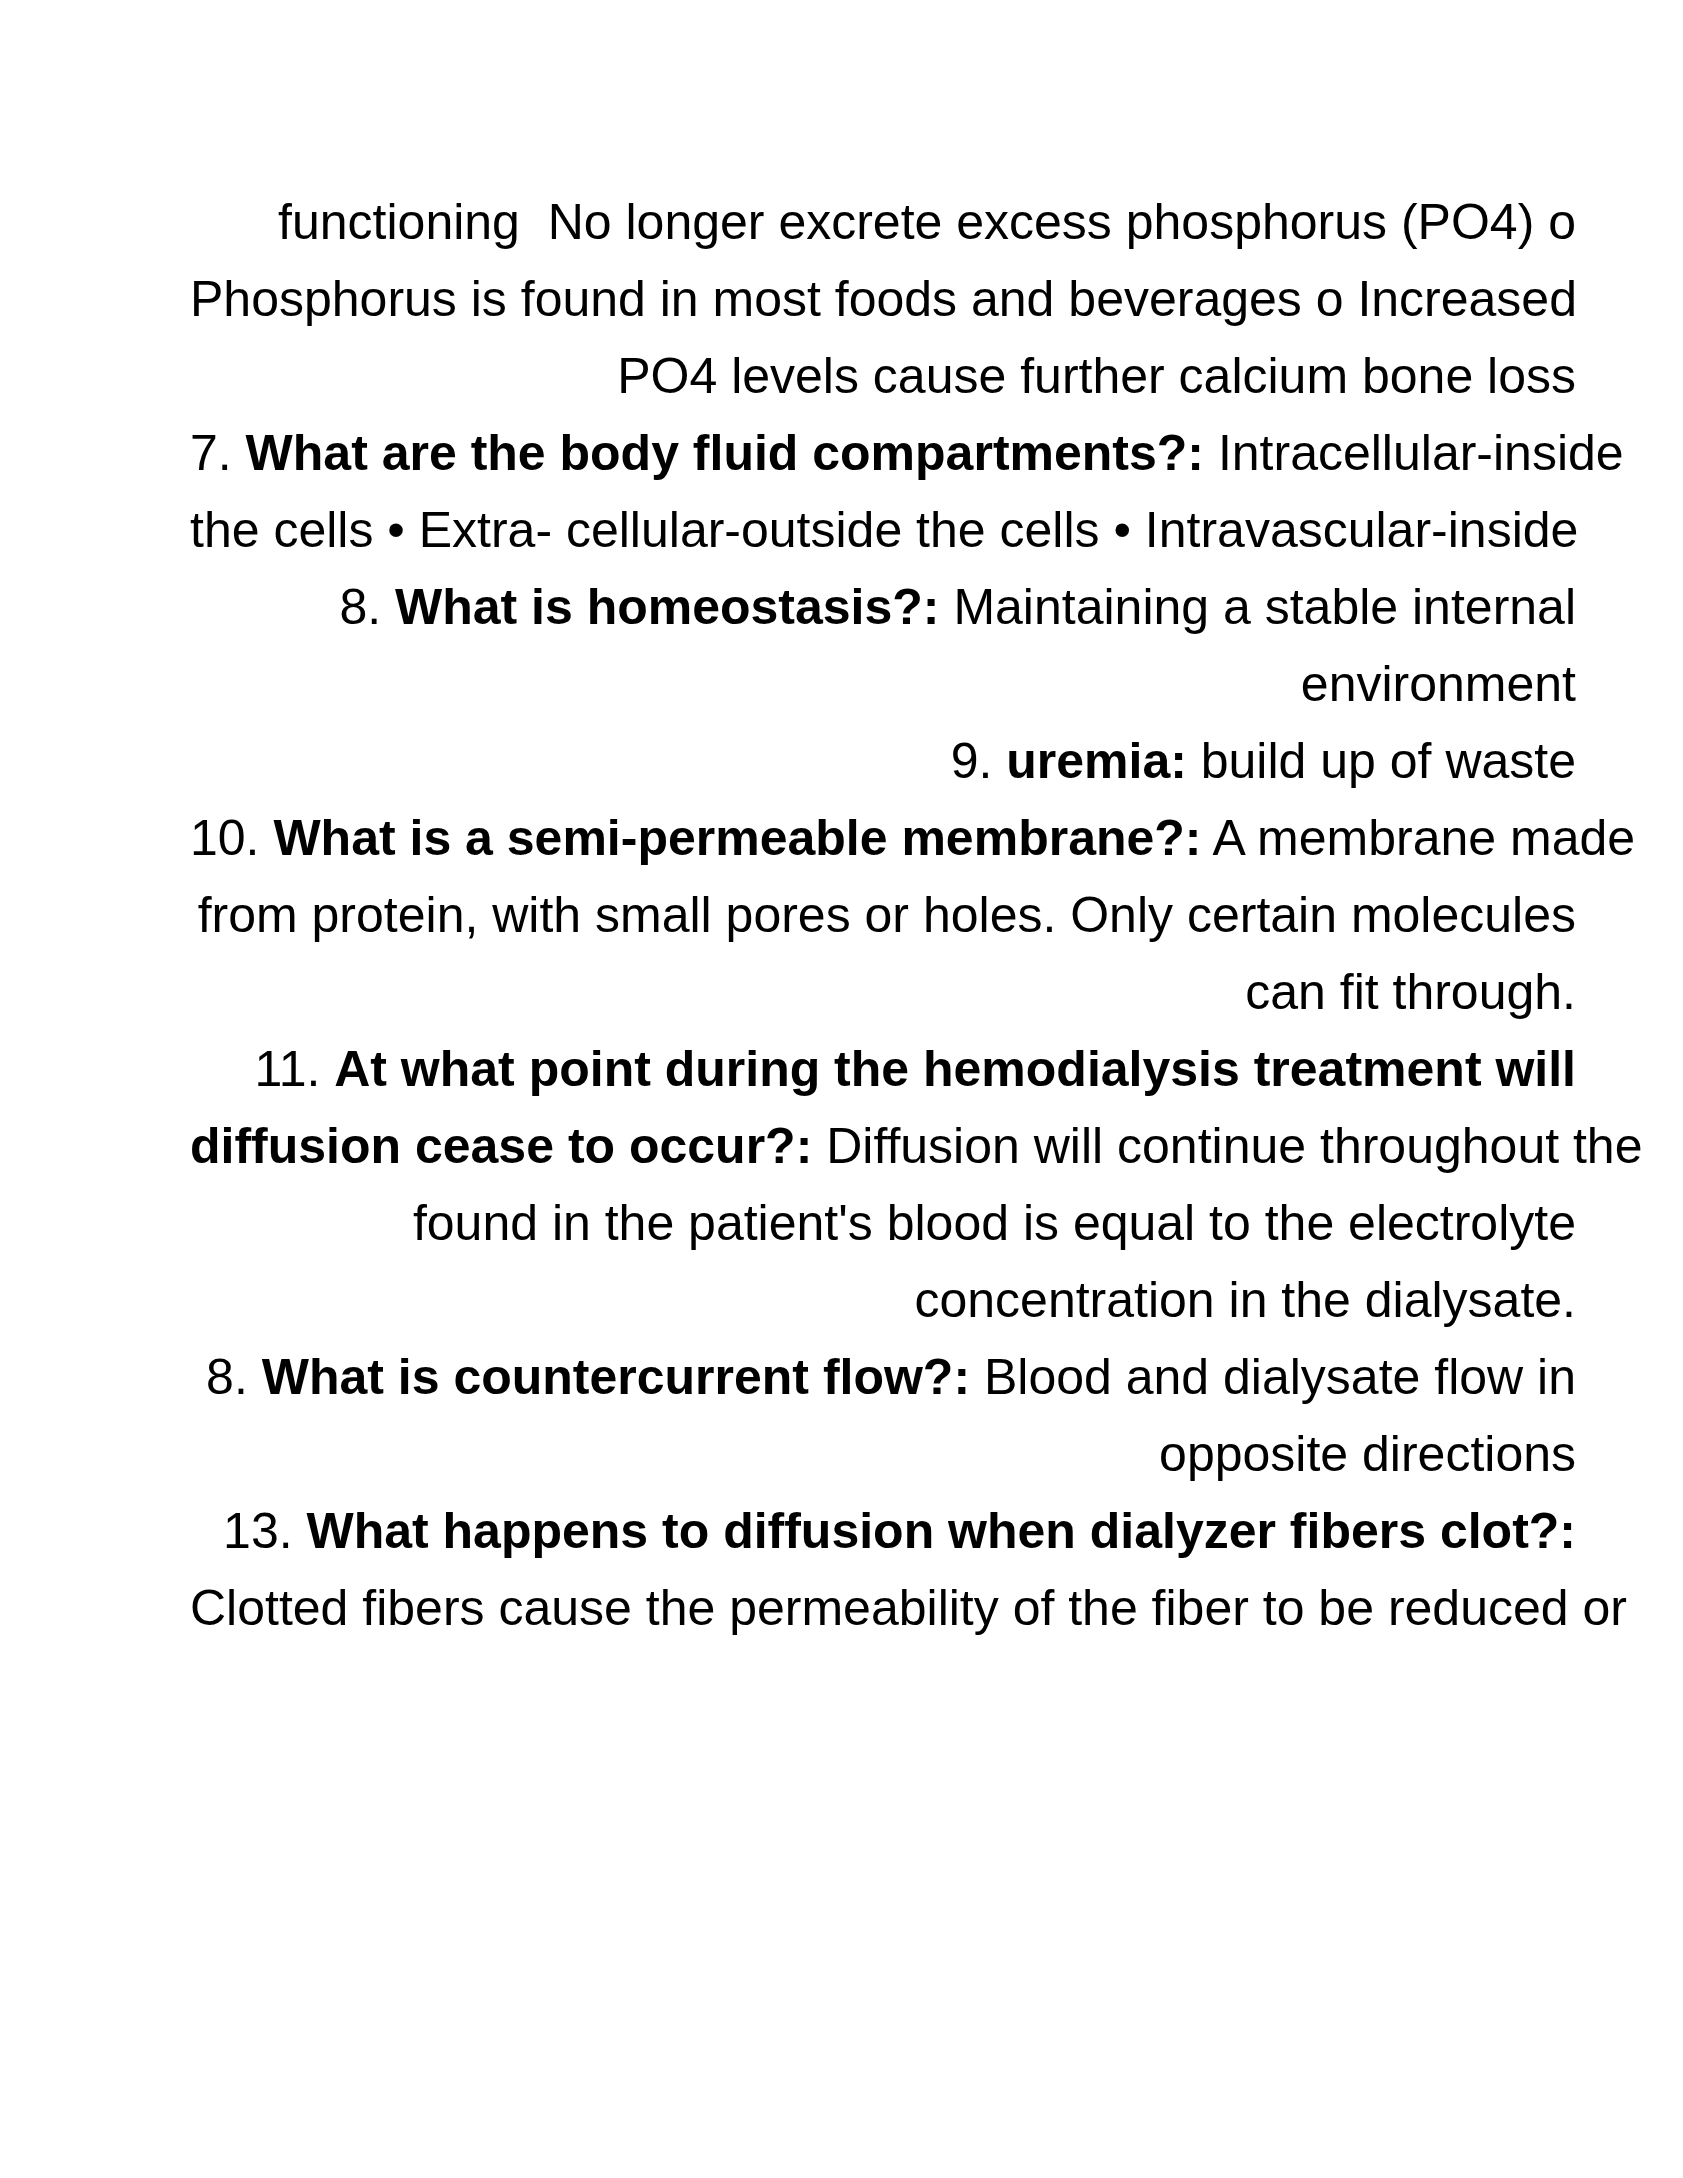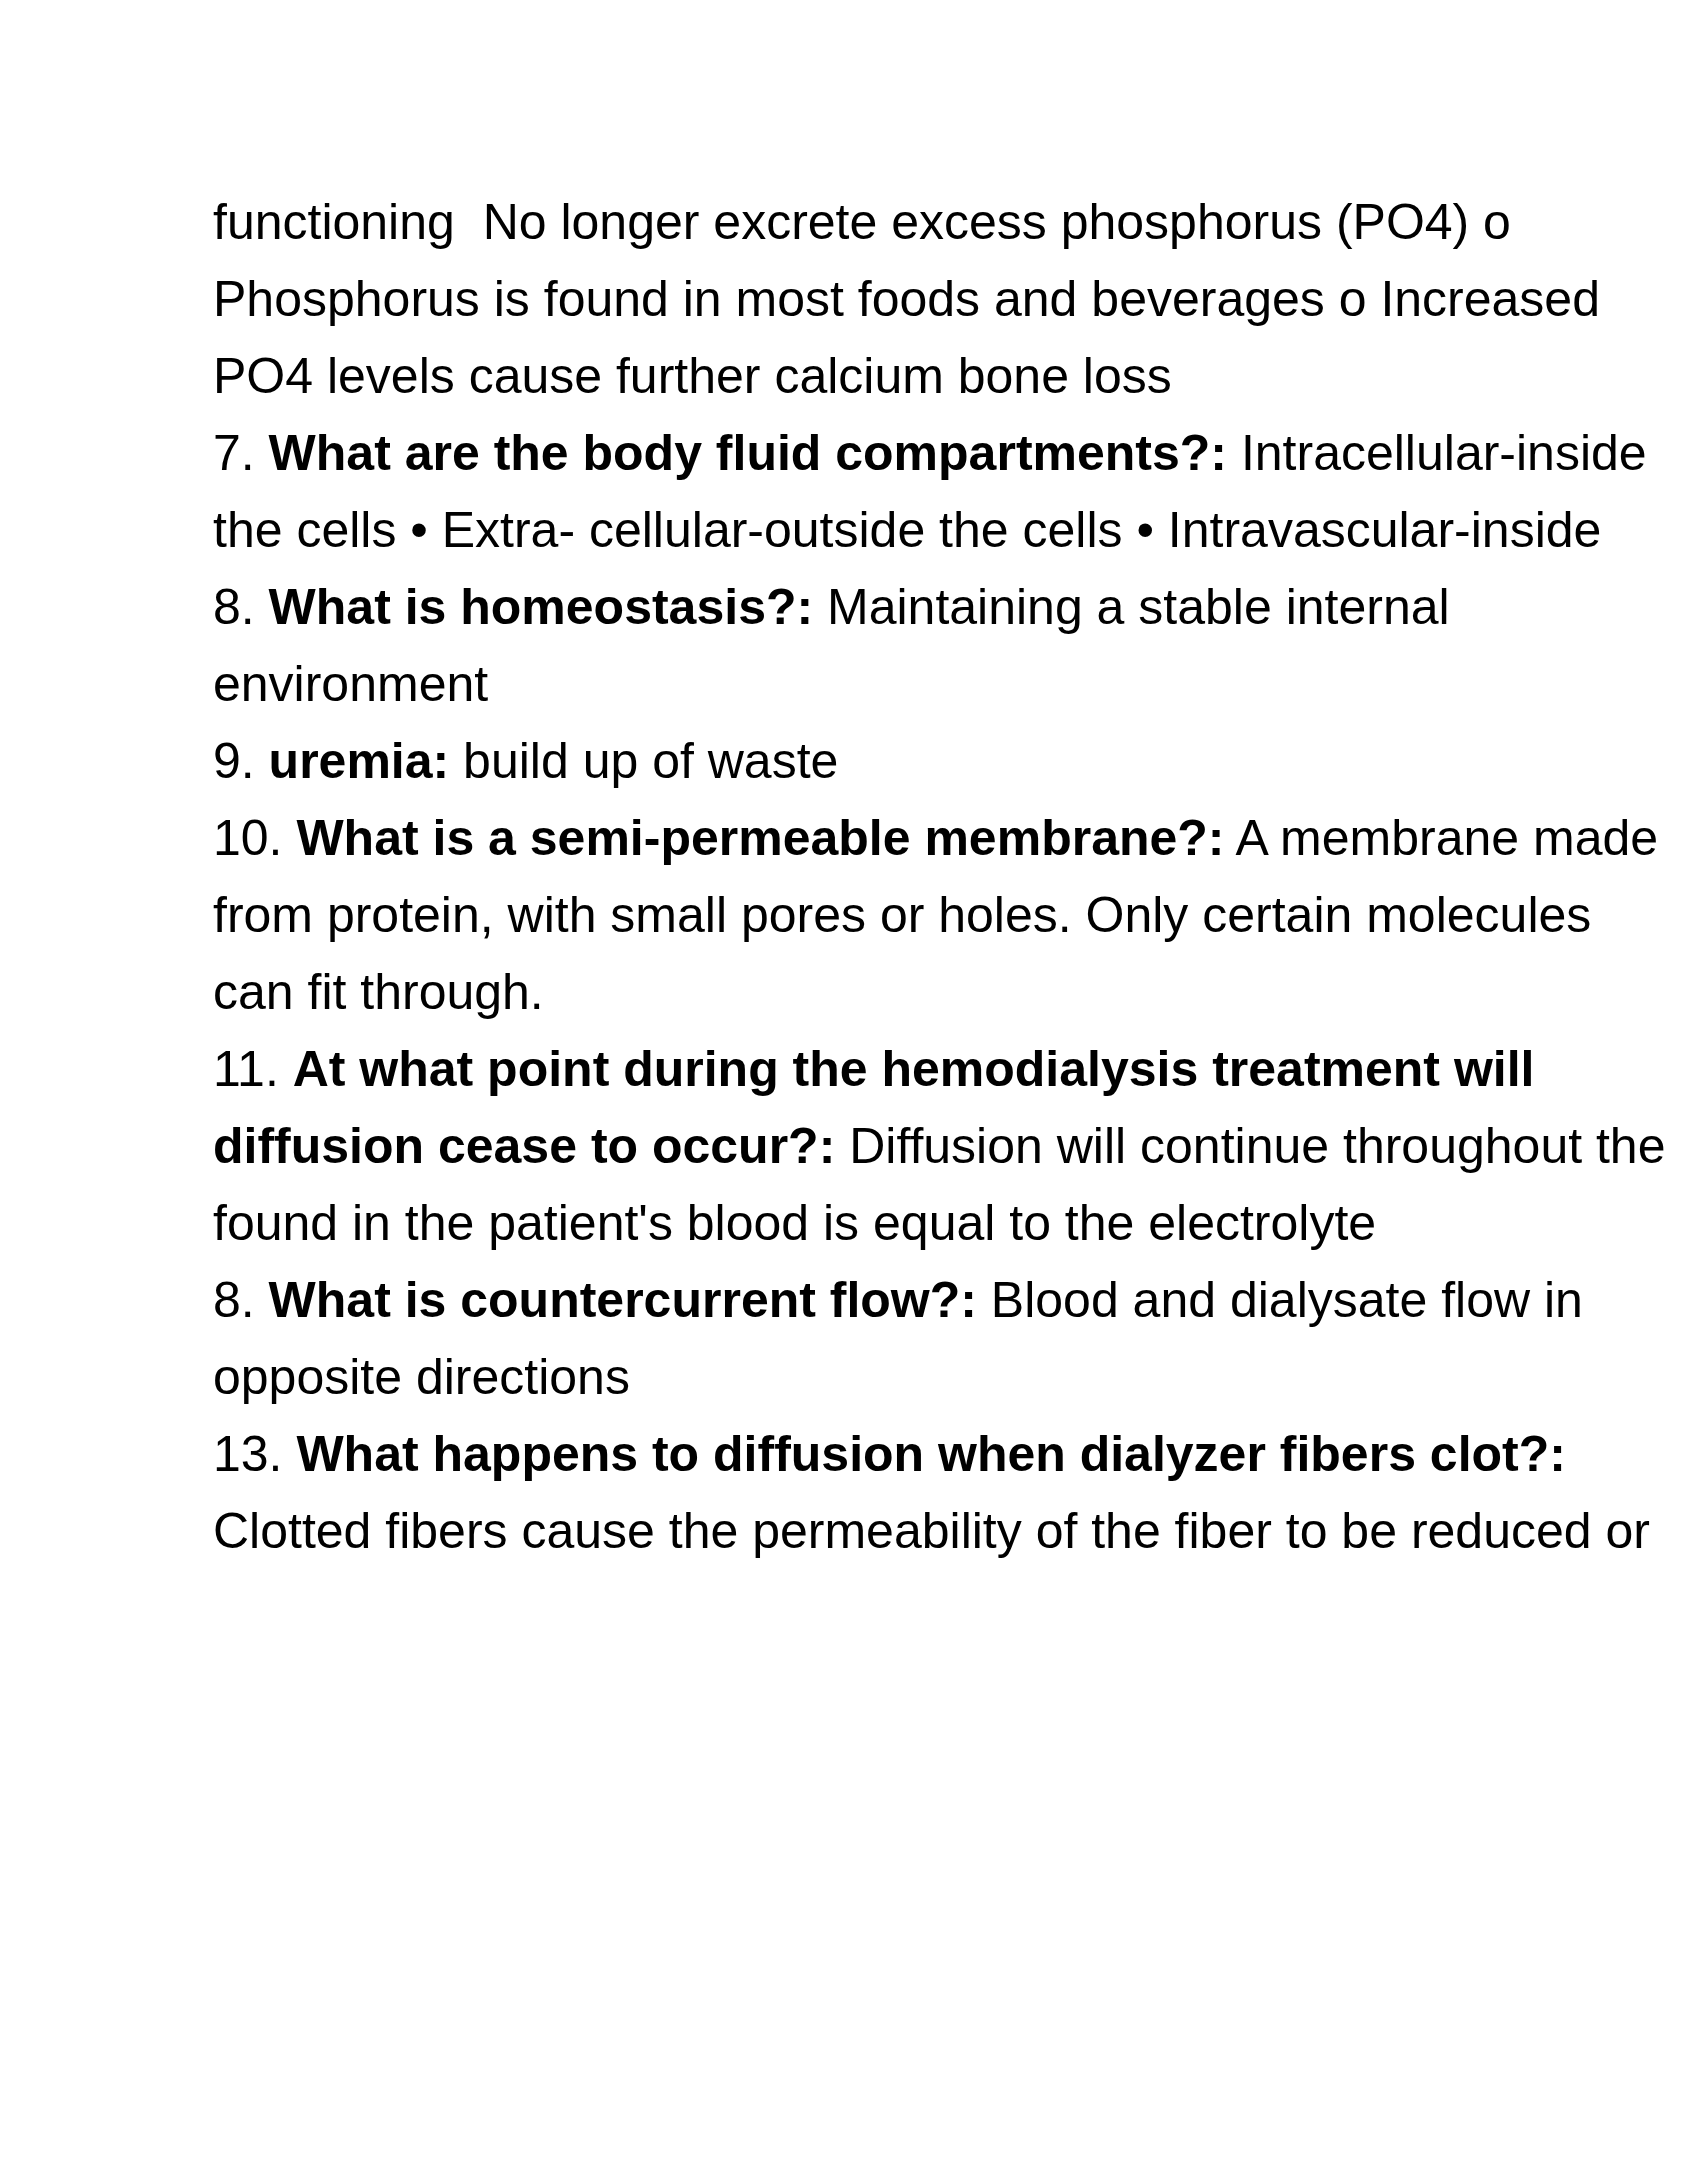--- a/index.html
+++ b/index.html
@@ -11,27 +11,28 @@
   }
   .page {
     position: relative;
     width: 1683px;
     height: 2178px;
     background: #ffffff;
     overflow: hidden;
   }
   .textblock {
     position: absolute;
-    left: 213px;
+    left: 190px;
     top: 184px;
     width: 1386px;
     color: #000000;
     font-size: 50px;
     line-height: 77px;
     letter-spacing: 0px;
+    text-align: right;
   }
   .line {
     white-space: pre;
     height: 77px;
   }
   .seg {
     font-weight: 400;
   }
   .seg.bold {
     font-weight: 700;
@@ -49,19 +50,20 @@
       <div class="line"><span class="seg">the cells • Extra- cellular-outside the cells • Intravascular-inside</span></div>
       <div class="line"><span class="seg">8. </span><span class="seg bold">What is homeostasis?:</span><span class="seg"> Maintaining a stable internal</span></div>
       <div class="line"><span class="seg">environment</span></div>
       <div class="line"><span class="seg">9. </span><span class="seg bold">uremia:</span><span class="seg"> build up of waste</span></div>
       <div class="line"><span class="seg">10. </span><span class="seg bold">What is a semi-permeable membrane?:</span><span class="seg"> A membrane made</span></div>
       <div class="line"><span class="seg">from protein, with small pores or holes. Only certain molecules</span></div>
       <div class="line"><span class="seg">can fit through.</span></div>
       <div class="line"><span class="seg">11. </span><span class="seg bold">At what point during the hemodialysis treatment will</span></div>
       <div class="line"><span class="seg bold">diffusion cease to occur?:</span><span class="seg"> Diffusion will continue throughout the</span></div>
       <div class="line"><span class="seg">found in the patient's blood is equal to the electrolyte</span></div>
+      <div class="line"><span class="seg">concentration in the dialysate.</span></div>
       <div class="line"><span class="seg">8. </span><span class="seg bold">What is countercurrent flow?:</span><span class="seg"> Blood and dialysate flow in</span></div>
       <div class="line"><span class="seg">opposite directions</span></div>
       <div class="line"><span class="seg">13. </span><span class="seg bold">What happens to diffusion when dialyzer fibers clot?:</span></div>
       <div class="line"><span class="seg">Clotted fibers cause the permeability of the fiber to be reduced or</span></div>
     </div>
 </div>
 
 
 </body></html>

